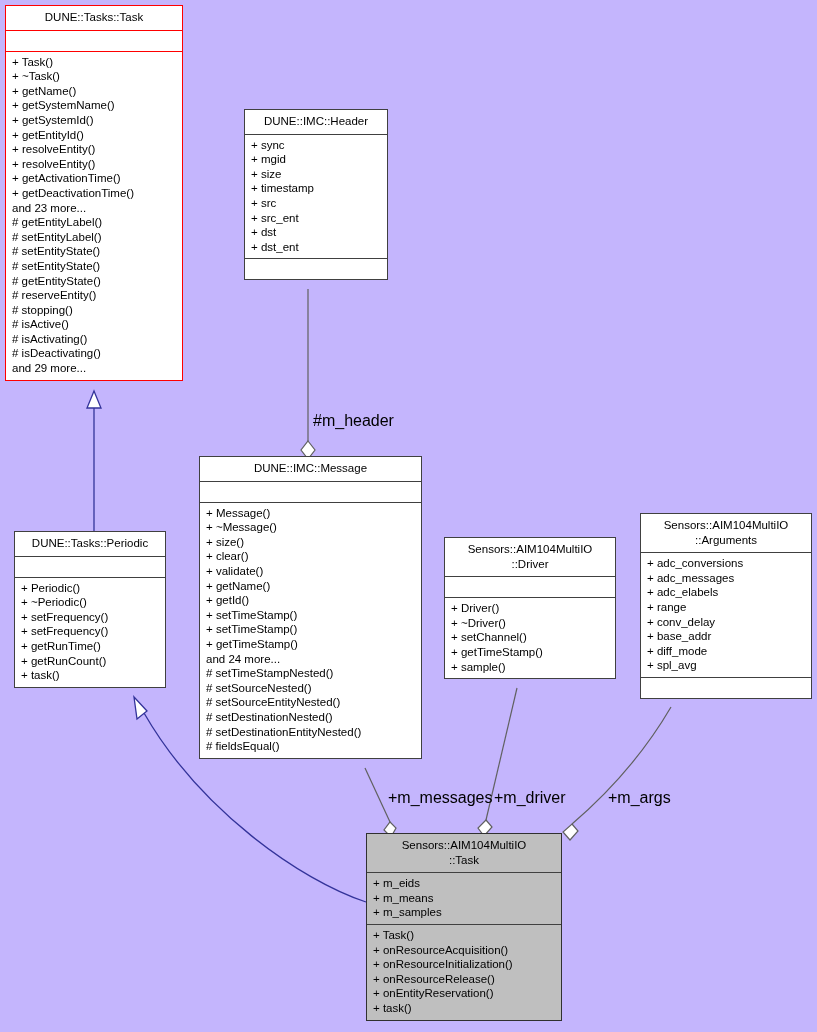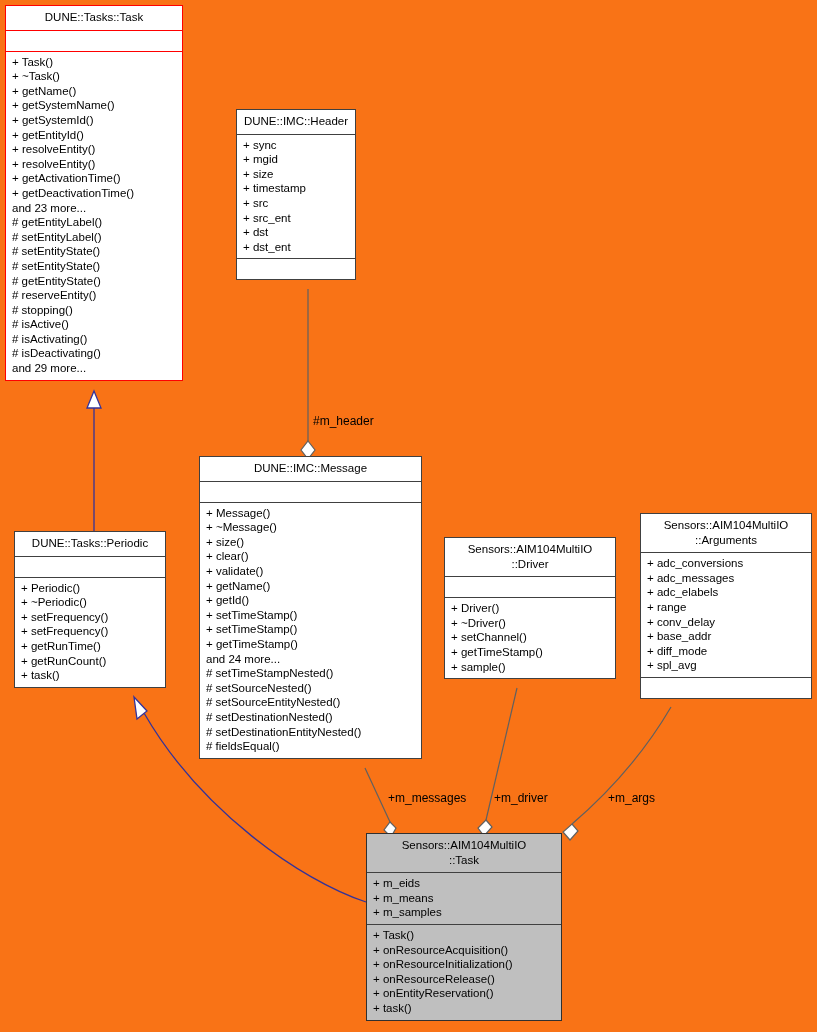--- a/index.html
+++ b/index.html
@@ -7,21 +7,21 @@
     padding: 0;
     background: #ffffff;
   }
   body {
     font-family: "Liberation Sans", sans-serif;
   }
   #canvas {
     position: relative;
     width: 817px;
     height: 1032px;
-    background: #f97316;
+    background: #c4b5fd;
     overflow: hidden;
   }
   #edges {
     position: absolute;
     left: 0;
     top: 0;
     width: 817px;
     height: 1032px;
     pointer-events: none;
   }
@@ -65,21 +65,21 @@
     padding: 3px 0 3px 0;
   }
   .member {
     padding: 0 5px 0 6px;
     white-space: pre;
     font-size: 11.5px;
     line-height: 14.6px;
   }
   .edge-label {
     position: absolute;
-    font-size: 12px;
+    font-size: 16px;
     color: #000000;
     white-space: pre;
     z-index: 3;
     line-height: 12px;
   }
 </style>
 </head>
 <body>
 
 <div id="canvas">
@@ -141,21 +141,21 @@
       <div class="member"># getEntityState()</div>
       <div class="member"># reserveEntity()</div>
       <div class="member"># stopping()</div>
       <div class="member"># isActive()</div>
       <div class="member"># isActivating()</div>
       <div class="member"># isDeactivating()</div>
       <div class="member">and 29 more...</div>
     </div>
   </div>
 
-  <div class="node" style="left:236px; top:109px; width:120px;">
+  <div class="node" style="left:244px; top:109px; width:144px;">
     <div class="node-title">DUNE::IMC::Header</div>
     <div class="divider"></div>
     <div class="node-section">
       <div class="member">+ sync</div>
       <div class="member">+ mgid</div>
       <div class="member">+ size</div>
       <div class="member">+ timestamp</div>
       <div class="member">+ src</div>
       <div class="member">+ src_ent</div>
       <div class="member">+ dst</div>

